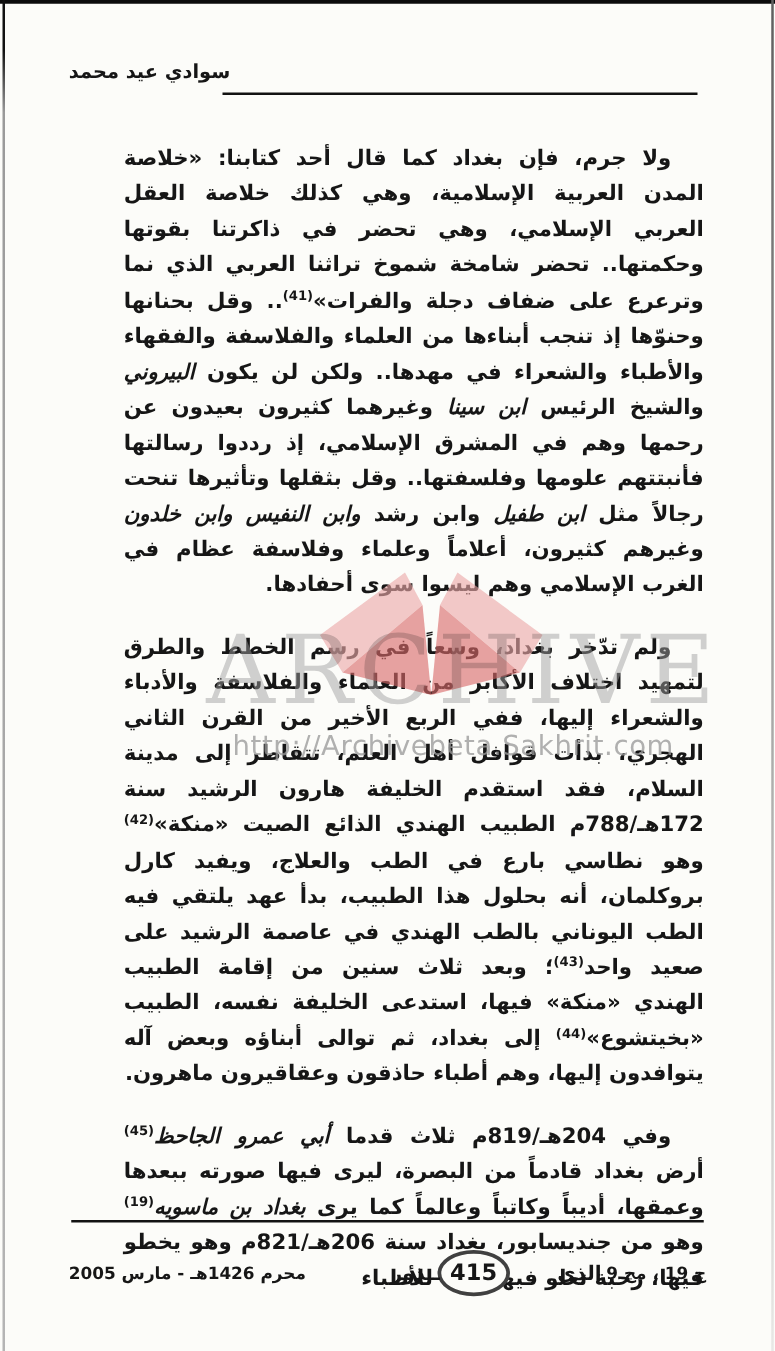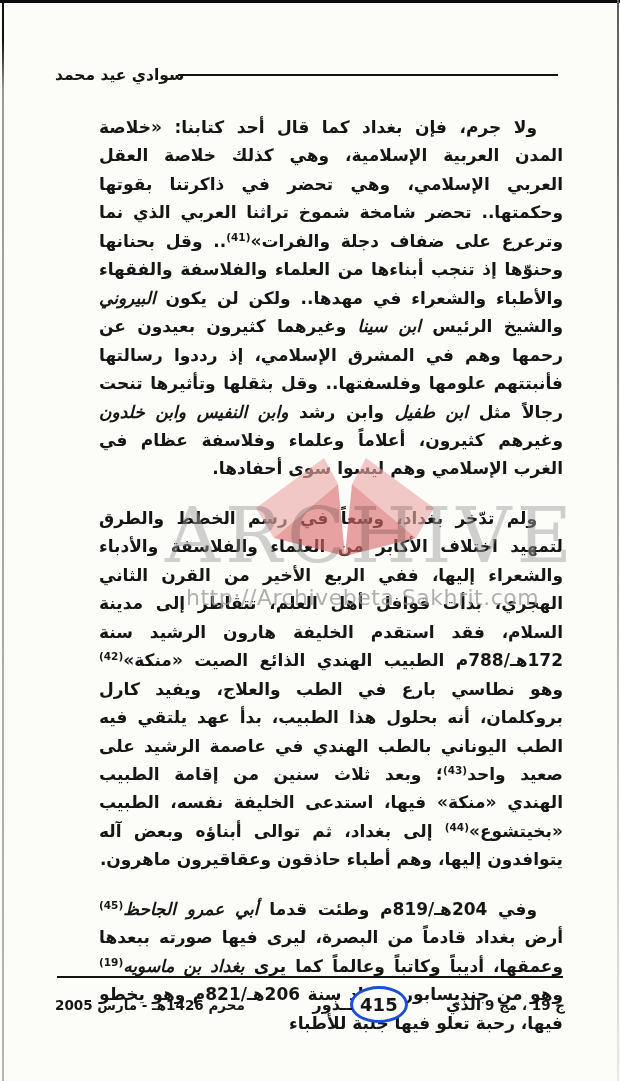--- a/index.html
+++ b/index.html
@@ -13,21 +13,21 @@
     overflow:hidden;
     color:#161616;
   }
   
   .edge-top{position:absolute;top:0;left:0;right:0;height:3px;background:#0c0c0c;}
   .edge-left{position:absolute;top:0;left:2px;bottom:0;width:2px;background:linear-gradient(#111 0 40px,#9a9a9a 90px,#b5b5b5);}
   .edge-right{position:absolute;top:0;right:1px;height:100%;width:2px;background:linear-gradient(#5f5f5f,rgba(120,120,120,.15));}
 
   
   .hdr-author{
-    position:absolute;top:66px;left:55px;
+    position:absolute;top:48px;left:55px;
     font-size:15.5px;font-weight:700;white-space:nowrap;
   }
   .hdr-rule{
     position:absolute;top:74px;left:178px;right:62px;
     border-top:2.2px solid #121212;
   }
 
   
   .body-text{
     position:absolute;top:113px;right:57px;left:55px;
@@ -71,22 +71,22 @@
     display:flex;justify-content:space-between;align-items:center;
     font-size:13.5px;font-weight:700;
   }
   .journal-logo{
     display:flex;align-items:center;
     font-size:16px;font-weight:700;
     transform:translateX(12px);
   }
   .journal-logo .stretch{letter-spacing:0;white-space:nowrap;margin-left:40px;}
   .page-badge{
-    width:58px;height:37px;margin:0 -2px;
-    border:3px solid #1d4ed8;border-radius:50%;
+    width:58px;height:37px;margin:14px -2px;
+    border:3px solid #404040;border-radius:50%;
     display:flex;align-items:center;justify-content:center;
     font-size:18px;font-weight:700;direction:ltr;
     background:#fcfcf9;box-sizing:border-box;
   }
   .ftr-volume,.ftr-date{white-space:nowrap;}
 </style>
 </head>
 <body>
 
 <div class="page">
@@ -94,21 +94,21 @@
   <div class="edge-top"></div>
   <div class="edge-left"></div>
   <div class="edge-right"></div>
 
   <div class="hdr-author">سوادي عيد محمد</div>
   <div class="hdr-rule"></div>
 
   <div class="body-text">
       <p class="para"><span>ولا جرم، فإن بغداد كما قال أحد كتابنا: «خلاصة المدن العربية الإسلامية، وهي كذلك خلاصة العقل العربي الإسلامي، وهي تحضر في ذاكرتنا بقوتها وحكمتها.. تحضر شامخة شموخ تراثنا العربي الذي نما وترعرع على ضفاف دجلة والفرات»</span><sup class="fn">(41)</sup><span>.. وقل بحنانها وحنوّها إذ تنجب أبناءها من العلماء والفلاسفة والفقهاء والأطباء والشعراء في مهدها.. ولكن لن يكون </span><span class="it">البيروني</span><span> والشيخ الرئيس </span><span class="it">ابن سينا</span><span> وغيرهما كثيرون بعيدون عن رحمها وهم في المشرق الإسلامي، إذ رددوا رسالتها فأنبتتهم علومها وفلسفتها.. وقل بثقلها وتأثيرها تنحت رجالاً مثل </span><span class="it">ابن طفيل</span><span> وابن رشد </span><span class="it">وابن النفيس وابن خلدون</span><span> وغيرهم كثيرون، أعلاماً وعلماء وفلاسفة عظام في الغرب الإسلامي وهم ليسوا سوى أحفادها.</span></p>
       <p class="para"><span>ولم تدّخر بغداد، وسعاً في رسم الخطط والطرق لتمهيد اختلاف الأكابر من العلماء والفلاسفة والأدباء والشعراء إليها، ففي الربع الأخير من القرن الثاني الهجري، بدأت قوافل أهل العلم، تتقاطر إلى مدينة السلام، فقد استقدم الخليفة هارون الرشيد سنة 172هـ/788م الطبيب الهندي الذائع الصيت «منكة»</span><sup class="fn">(42)</sup><span> وهو نطاسي بارع في الطب والعلاج، ويفيد كارل بروكلمان، أنه بحلول هذا الطبيب، بدأ عهد يلتقي فيه الطب اليوناني بالطب الهندي في عاصمة الرشيد على صعيد واحد</span><sup class="fn">(43)</sup><span>؛ وبعد ثلاث سنين من إقامة الطبيب الهندي «منكة» فيها، استدعى الخليفة نفسه، الطبيب «بخيتشوع»</span><sup class="fn">(44)</sup><span> إلى بغداد، ثم توالى أبناؤه وبعض آله يتوافدون إليها، وهم أطباء حاذقون وعقاقيرون ماهرون.</span></p>
-      <p class="para"><span>وفي 204هـ/819م وطئت قدما </span><span class="it">أبي عمرو الجاحظ</span><sup class="fn">(45)</sup><span> أرض بغداد قادماً من البصرة، ليرى فيها صورته ببعدها وعمقها، أديباً وكاتباً وعالماً كما يرى </span><span class="it">بغداد بن ماسويه</span><sup class="fn">(19)</sup><span> وهو من جنديسابور، بغداد سنة 206هـ/821م وهو يخطو فيها، رحبة تعلو فيها جلبة للأطباء</span></p>
+      <p class="para"><span>وفي 204هـ/819م ثلاث قدما </span><span class="it">أبي عمرو الجاحظ</span><sup class="fn">(45)</sup><span> أرض بغداد قادماً من البصرة، ليرى فيها صورته ببعدها وعمقها، أديباً وكاتباً وعالماً كما يرى </span><span class="it">بغداد بن ماسويه</span><sup class="fn">(19)</sup><span> وهو من جنديسابور، بغداد سنة 206هـ/821م وهو يخطو فيها، رحبة تعلو فيها جلبة للأطباء</span></p>
     </div>
 
   <div class="watermark">
     <svg class="wm-logo" width="182" height="102" viewBox="0 0 182 102">
       <polygon points="2,52 70,2 84,28 20,82" fill="#eba8a8"></polygon>
       <polygon points="180,52 112,2 98,28 162,82" fill="#eba8a8"></polygon>
       <polygon points="20,82 84,28 91,100" fill="#d96868"></polygon>
       <polygon points="162,82 98,28 91,100" fill="#d96868"></polygon>
     </svg>
     <div class="wm-brand">ARCHIVE</div>

